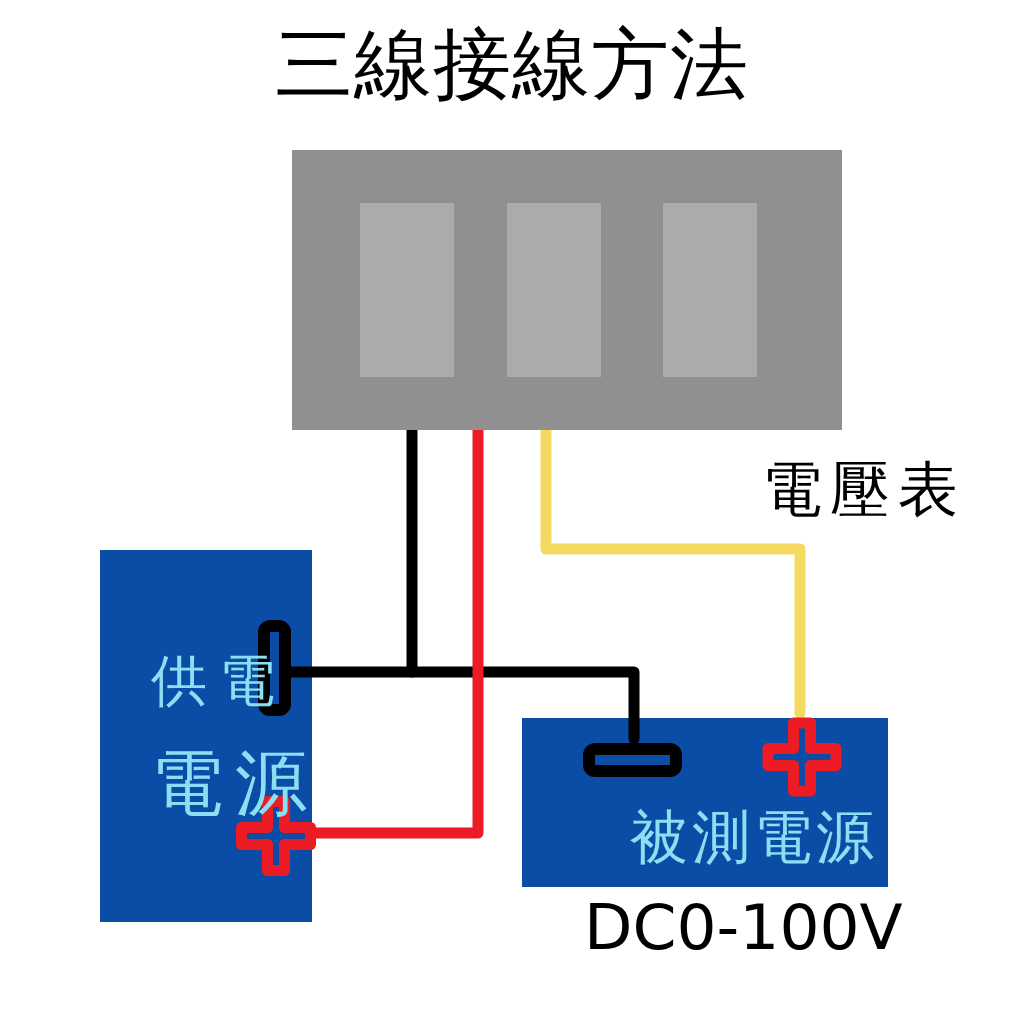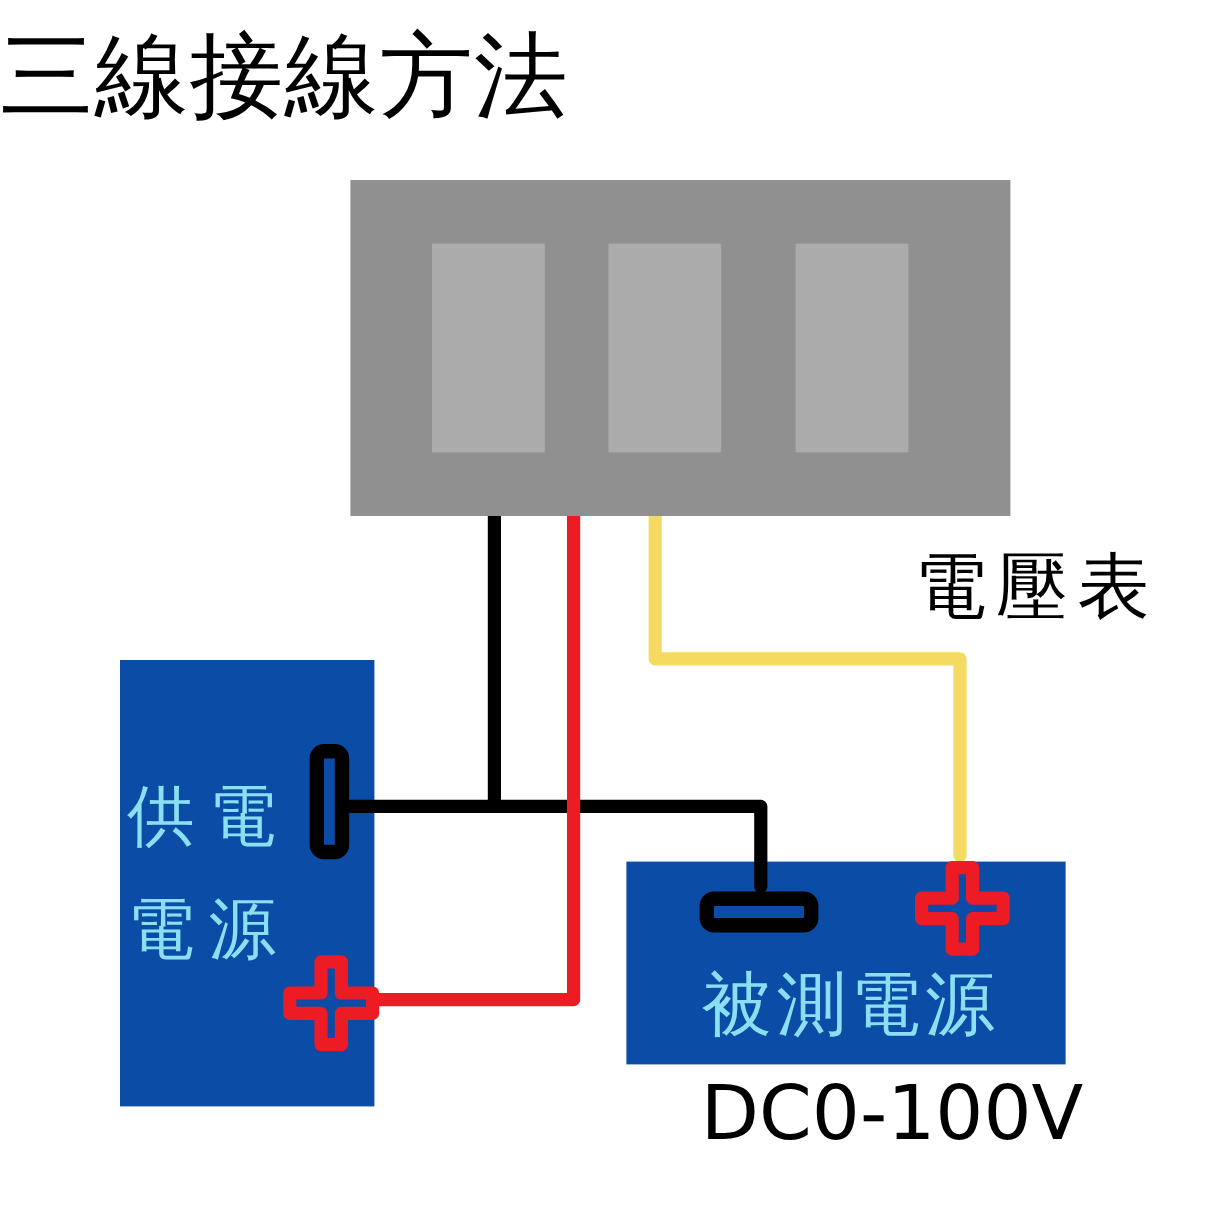--- a/index.html
+++ b/index.html
@@ -18,20 +18,21 @@
   .stage{
     position:relative;
     width:1024px;height:1024px;
     background:var(--background);
     overflow:hidden;
     font-family:"DejaVu Sans","Liberation Sans",sans-serif;
     color:var(--text-black);
   }
   .title{
     position:absolute;left:0;top:22px;width:1024px;
+    text-align:center;
     font-size:78px;line-height:1.1;
     letter-spacing:1px;
     color:var(--text-black);
     white-space:nowrap;
   }
   
   .panel{
     position:absolute;left:292px;top:150px;width:550px;height:280px;
     background:var(--panel-gray);
     z-index:3;
@@ -47,24 +48,24 @@
     position:absolute;left:762px;top:456px;
     font-size:60px;letter-spacing:8px;line-height:1.1;
     white-space:nowrap;z-index:4;
   }
   
   .box{position:absolute;background:var(--box-blue);z-index:1;}
   .box.supply{left:100px;top:550px;width:212px;height:372px;}
   .box.measured{left:522px;top:718px;width:366px;height:169px;}
   .box-label{
     position:absolute;color:var(--label-cyan);
-    white-space:nowrap;line-height:1.1;
+    white-space:nowrap;line-height:1.1;margin-left:45px;
   }
   .supply-line1{left:106px;top:650px;font-size:56px;letter-spacing:12px;z-index:2;}
-  .supply-line2{left:106px;top:744px;font-size:56px;letter-spacing:12px;z-index:2;}
+  .supply-line2{left:106px;top:744px;font-size:72px;letter-spacing:12px;z-index:2;}
   .measured-label{left:585px;top:806px;font-size:58px;letter-spacing:4px;z-index:2;}
   .caption{
     position:absolute;font-size:63px;line-height:1.1;
     color:var(--text-black);white-space:nowrap;z-index:2;
   }
   .caption.supply-caption{left:82px;top:928px;}
   .caption.measured-caption{left:584px;top:893px;}
   
   svg.wiring{position:absolute;left:0;top:0;z-index:2;}
   .wire{fill:none;stroke-width:11;stroke-linecap:round;stroke-linejoin:round;}

